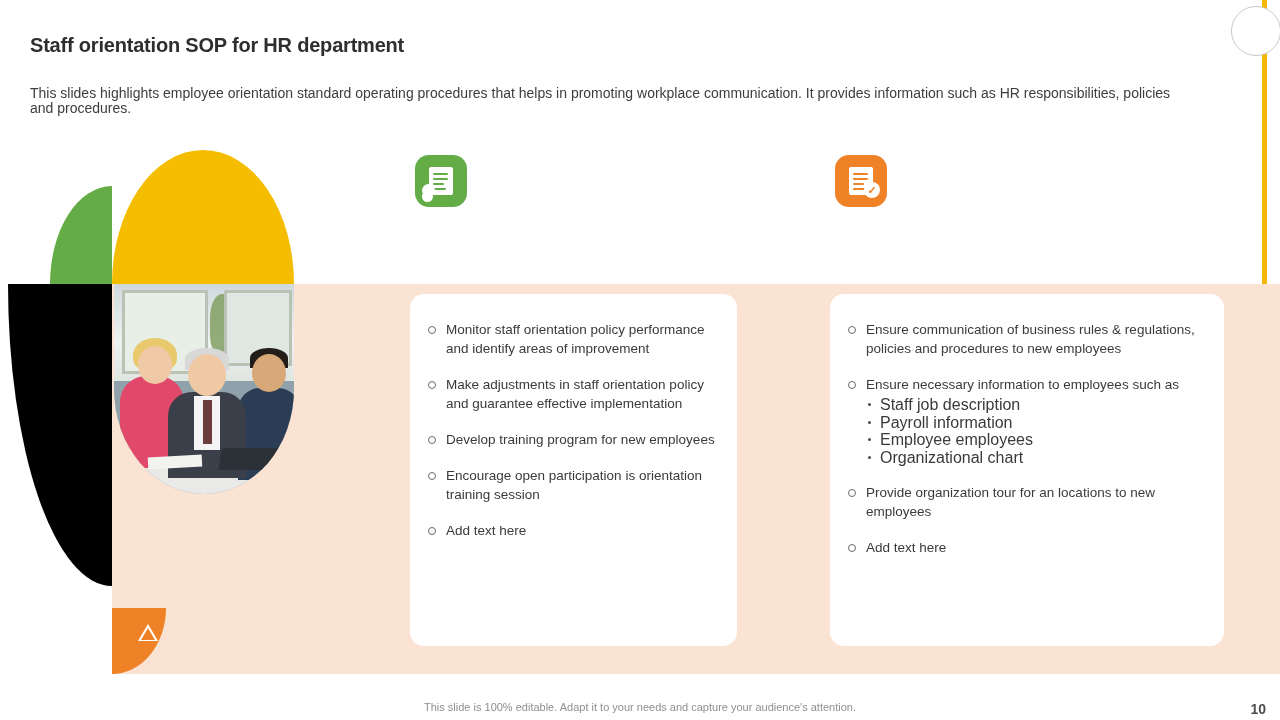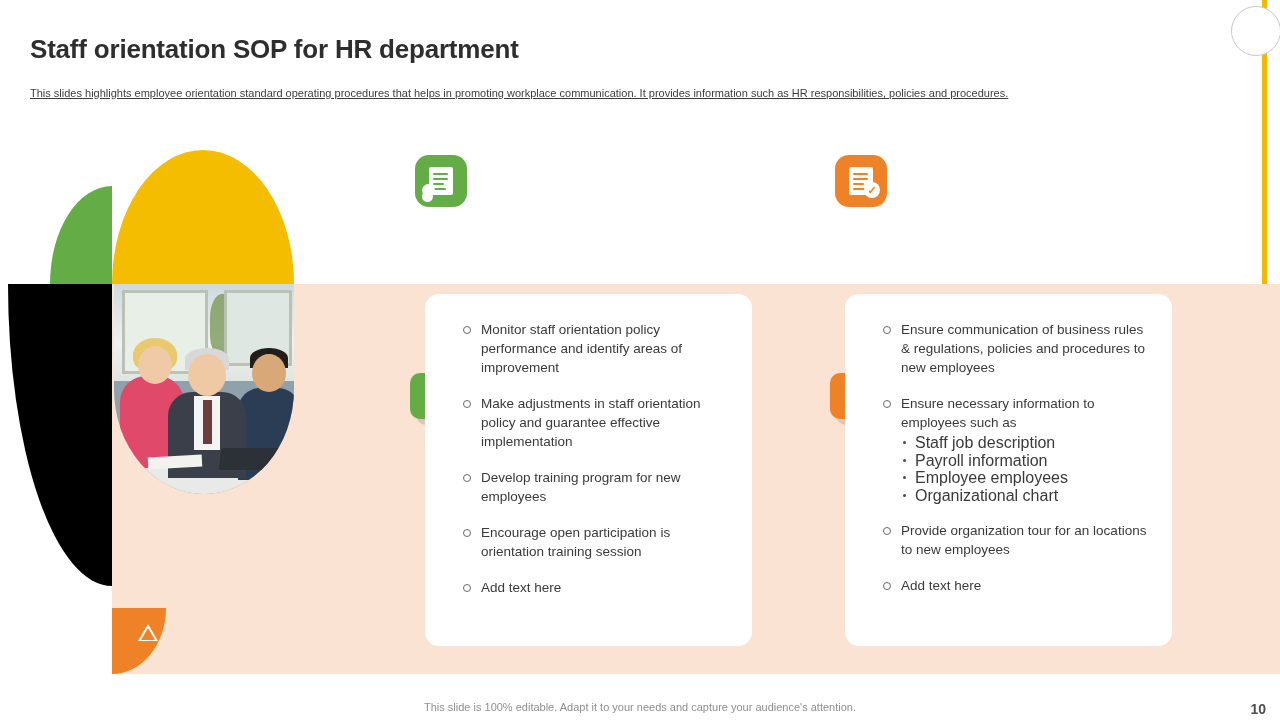--- a/index.html
+++ b/index.html
@@ -33,34 +33,33 @@
     border: 1px solid #c8c8c8;
     border-radius: 50%;
     background: #ffffff;
   }
 
   
   .title {
     position: absolute;
     top: 34px;
     left: 30px;
-    font-size: 26px;
+    font-size: 20px;
     font-weight: bold;
     color: #2e2e2e;
     letter-spacing: -0.2px;
   }
   .subtitle {
     position: absolute;
     top: 86px;
     left: 30px;
     width: 1150px;
-    font-size: 11px;
+    font-size: 14px;
     color: #3d3d3d;
     line-height: 15px;
-    text-decoration: underline;
   }
 
   
   .peach-panel {
     position: absolute;
     left: 112px;
     top: 284px;
     width: 1168px;
     height: 390px;
     background: #fbe3d3;
@@ -321,30 +320,30 @@
     position: absolute;
     left: 12px;
     top: 195px;
     width: 162px;
     height: 85px;
   }
 
   .card {
     position: absolute;
     top: 139px;
-    left: 15px;
+    left: 0;
     width: 328px;
     height: 352px;
     background: #ffffff;
     border-radius: 14px;
     box-sizing: border-box;
-    padding: 26px 22px 10px 30px;
+    padding: 26px 22px 10px 10px;
   }
   .col-1 .card { width: 327px; }
-  .col-2 .card { width: 327px; }
+  .col-2 .card { width: 394px; }
 
   ul.bullets {
     margin: 0;
     padding: 0;
     list-style: none;
   }
   ul.bullets > li {
     position: relative;
     padding-left: 26px;
     margin-bottom: 17px;

